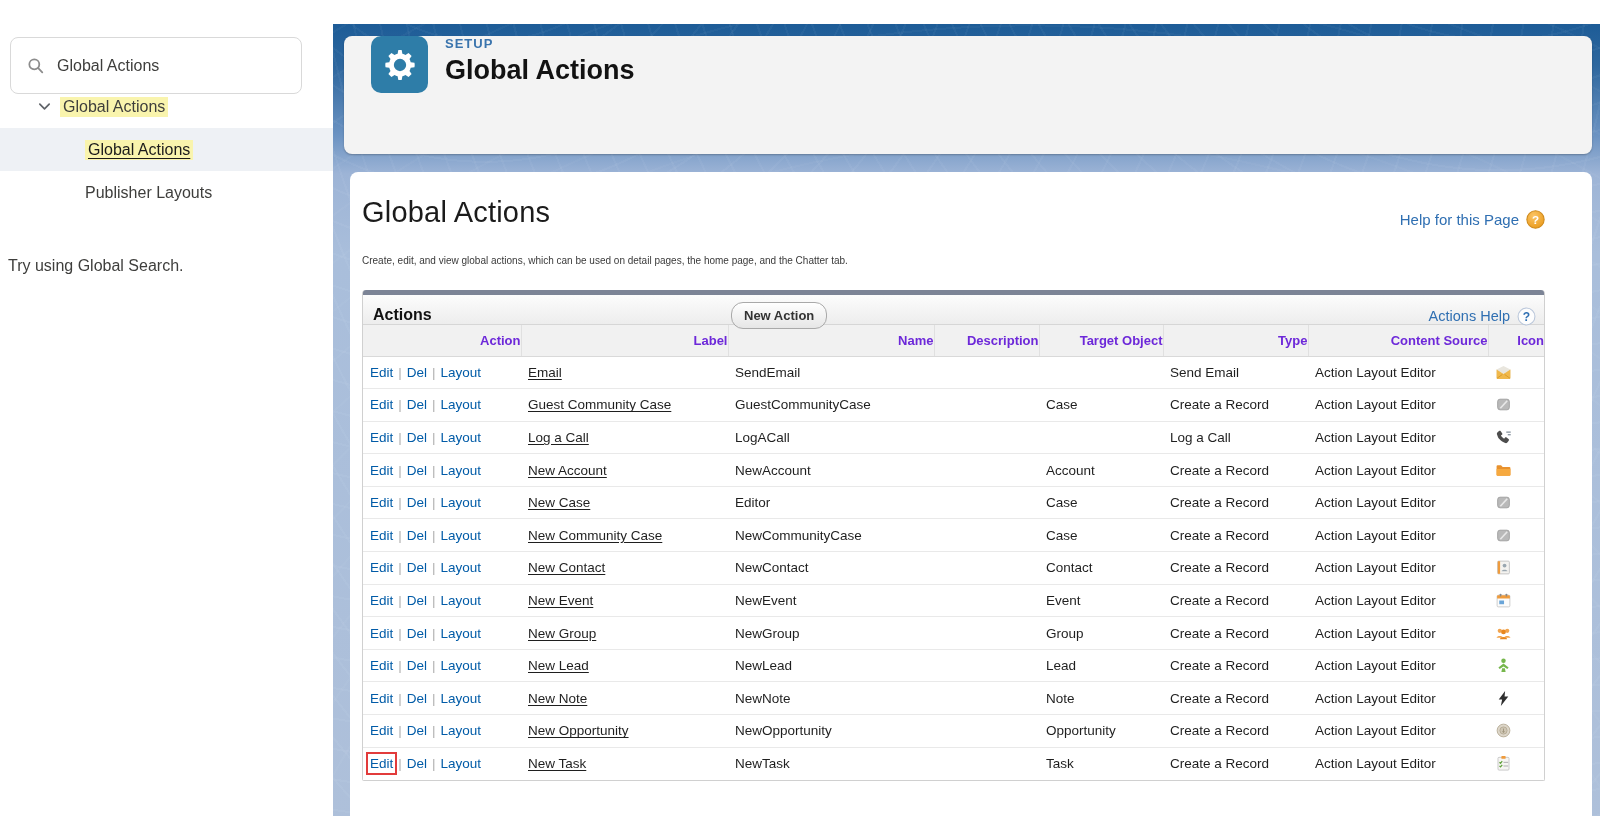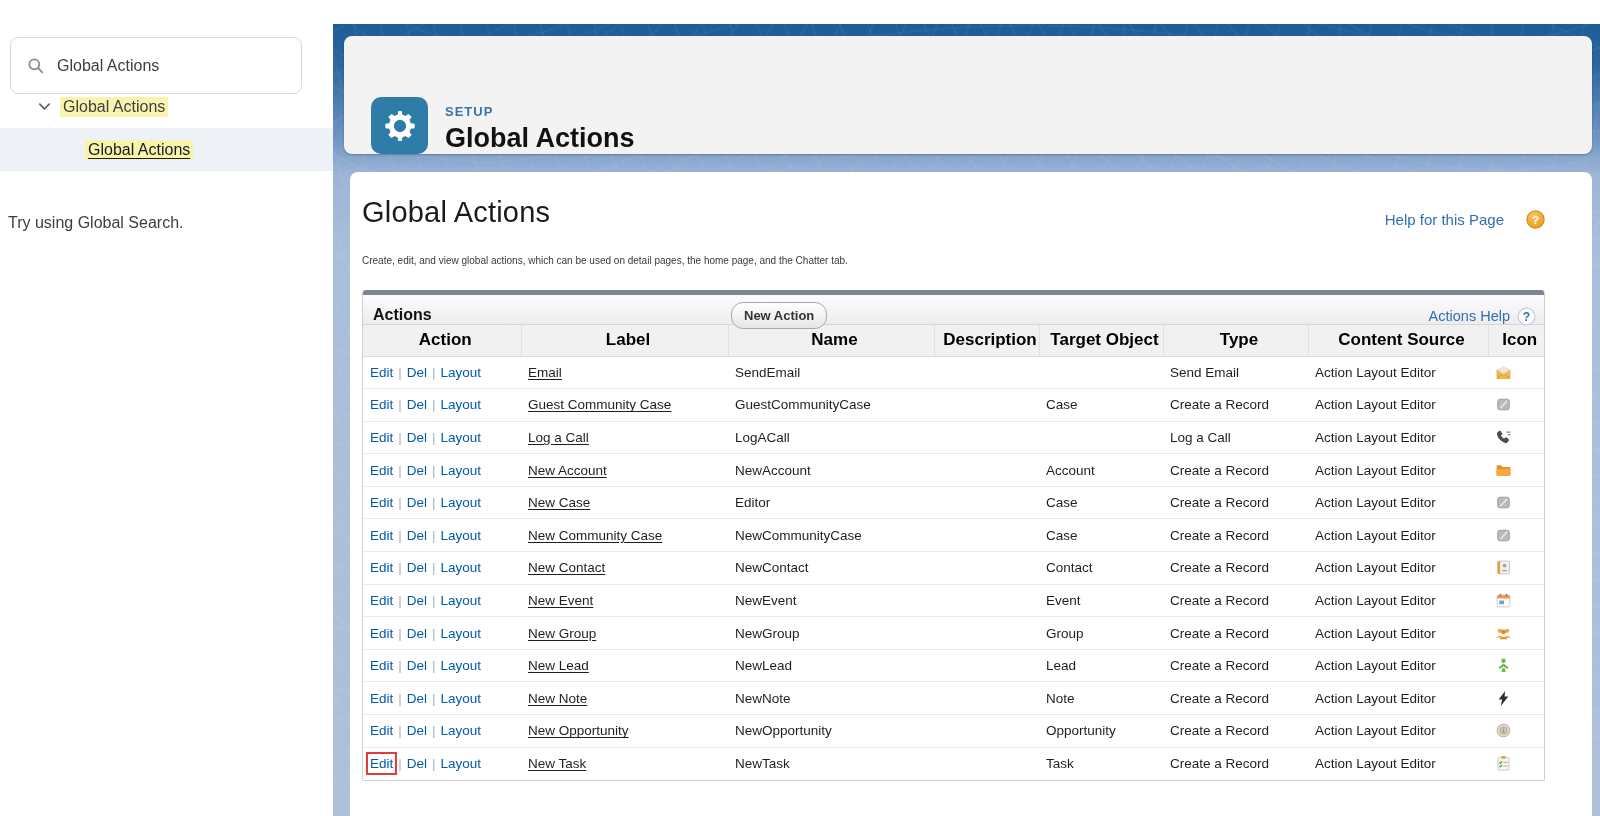--- a/index.html
+++ b/index.html
@@ -32,55 +32,55 @@
   .band { position:absolute; inset:0;
     background:linear-gradient(180deg,#1d5c97 0px,#2e679e 42px,#6c93c2 112px,#9db4d6 150px,#a9bedb 230px,#aec0da 100%); }
   .band::after { content:""; position:absolute; inset:0; opacity:.55;
     background-image:
       repeating-radial-gradient(circle at 12% -20%, rgba(255,255,255,.07) 0 2px, transparent 2px 30px),
       repeating-radial-gradient(circle at 55% 140%, rgba(255,255,255,.06) 0 2px, transparent 2px 38px),
       repeating-radial-gradient(circle at 92% -30%, rgba(255,255,255,.07) 0 2px, transparent 2px 26px); }
 
   .header-card { position:absolute; left:11px; top:12px; width:1248px; height:118px;
     background:#f3f3f3; border-radius:8px; box-shadow:0 1px 2px rgba(0,0,0,.25);
-    display:flex; align-items:flex-end; padding-left:27px; }
+    display:flex; align-items:flex-start; padding-left:27px; }
   .gear-tile { width:57px; height:57px; border-radius:10px; background:#2e7da8;
     display:flex; align-items:center; justify-content:center; }
   .gear-tile svg { width:38px; height:38px; }
   .header-text { margin-left:17px; }
   .eyebrow { font-size:13px; font-weight:700; letter-spacing:1px; color:#3a74ad; margin-bottom:4px; }
   .page-h1 { font-size:27px; font-weight:700; color:#121212; }
 
   .main-panel { position:absolute; left:17px; top:148px; width:1242px; height:700px;
     background:#fff; border-radius:8px 8px 0 0; }
   .content { margin-left:12px; width:1183px; }
   .title-row { display:flex; align-items:flex-end; justify-content:space-between; padding-top:24px; }
   .big-title { font-size:29px; color:#1b1b1b; font-weight:400; letter-spacing:.2px; }
-  .help-link { display:flex; align-items:center; gap:22px; font-size:15px; color:#2f6fb2; cursor:pointer; }
+  .help-link { display:flex; align-items:center; gap:7px; font-size:15px; color:#2f6fb2; cursor:pointer; }
   .help-link .hicon { width:19px; height:19px; display:inline-flex; }
   .desc { margin-top:26px; font-size:10px; color:#3a3a3a; }
 
   
   .tbl-wrap { margin-top:24px; border:1px solid #d0d0d0; border-top:none; border-radius:4px 4px 2px 2px; }
   .tbl-topbar { height:5px; background:#7c8496; border-radius:3px 3px 0 0; }
   .sec-header { height:30px; background:linear-gradient(#fcfcfc,#ededed);
     border-bottom:1px solid #d6d6d6; position:relative; display:flex; align-items:flex-end; }
   .sec-title { font-size:16px; font-weight:700; color:#111; margin-left:10px; }
   .new-btn { position:absolute; left:368px; top:7px; height:27px; padding:0 12px;
     font-family:"Liberation Sans",sans-serif; font-size:13px; font-weight:700; color:#333;
     background:linear-gradient(#fff,#e6e6e6); border:1px solid #a9a9a9; border-radius:12px; cursor:pointer; }
   .sec-help { position:absolute; right:8px; top:0; height:42px; display:flex; align-items:center; gap:7px;
     font-size:14.5px; color:#2f6fb2; cursor:pointer; }
   .sec-help .qicon { width:19px; height:19px; display:inline-flex; }
 
   table.actions { width:100%; border-collapse:collapse; table-layout:fixed; }
   col.c0{width:158px} col.c1{width:207px} col.c2{width:206px} col.c3{width:105px}
   col.c4{width:124px} col.c5{width:145px} col.c6{width:180px} col.c7{width:56px}
   thead th { height:31px; background:#f1f1f1; border-bottom:1px solid #d9d9d9; border-right:1px solid #e0e0e0;
-    font-size:17px; font-weight:700; color:#000000; text-align:center; padding-left:7px; }
+    font-size:13px; font-weight:700; color:#6d28d9; text-align:right; padding-left:7px; }
   thead th:last-child { border-right:none; }
   tbody td { height:32.6px; border-bottom:1px solid #e9e9e9; font-size:13.5px; color:#1f1f1f;
     padding-left:7px; white-space:nowrap; overflow:hidden; background:#fff; }
   tbody tr:last-child td { border-bottom:none; }
   a.rlink { color:#015ba7; text-decoration:none; cursor:pointer; }
   .pipe { color:#b0b0b0; margin:0 5px; }
   a.lbl { color:#1f1f1f; text-decoration:underline; text-underline-offset:2px; cursor:pointer; }
   .red-box { outline:2px solid #e23b3b; outline-offset:2px; }
   td.icon-cell span { display:inline-flex; width:17px; height:17px; vertical-align:middle; }
 </style>
@@ -111,20 +111,23 @@
       <div class="tree-row lvl2">
         <span class="chev">
             <svg viewBox="0 0 16 16" fill="none" stroke="#5f6368" stroke-width="1.8" stroke-linecap="round" stroke-linejoin="round">
               <path d="M3 5.5 8 10.5 13 5.5"></path>
             </svg>
           </span>
         <span class="tlabel hl">Global Actions</span>
       </div>
       <div class="tree-row lvl3 selected">
         <span class="tlabel hl">Global Actions</span>
+      </div>
+      <div class="tree-row lvl3">
+        <span class="tlabel">Publisher Layouts</span>
       </div>
     </div>
     <div class="sidebar-footer">
       <div>Try using Global Search.</div>
     </div>
   </aside>
 
   <div class="pane">
     <div class="band"></div>
 

